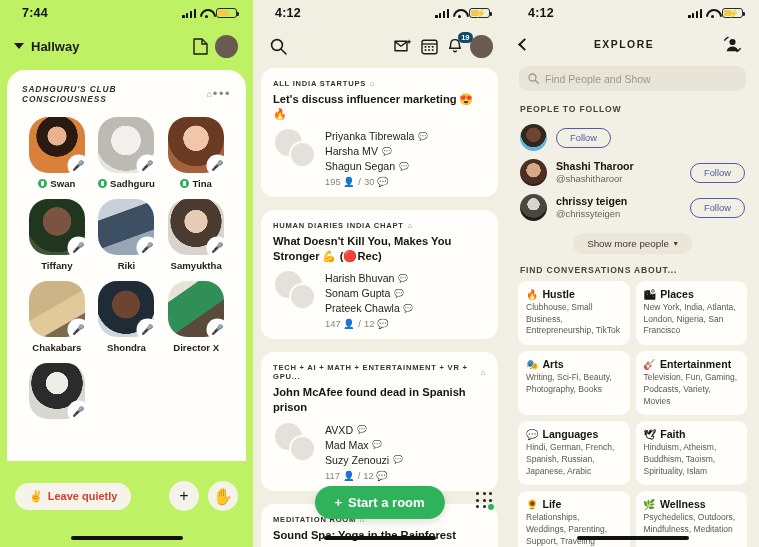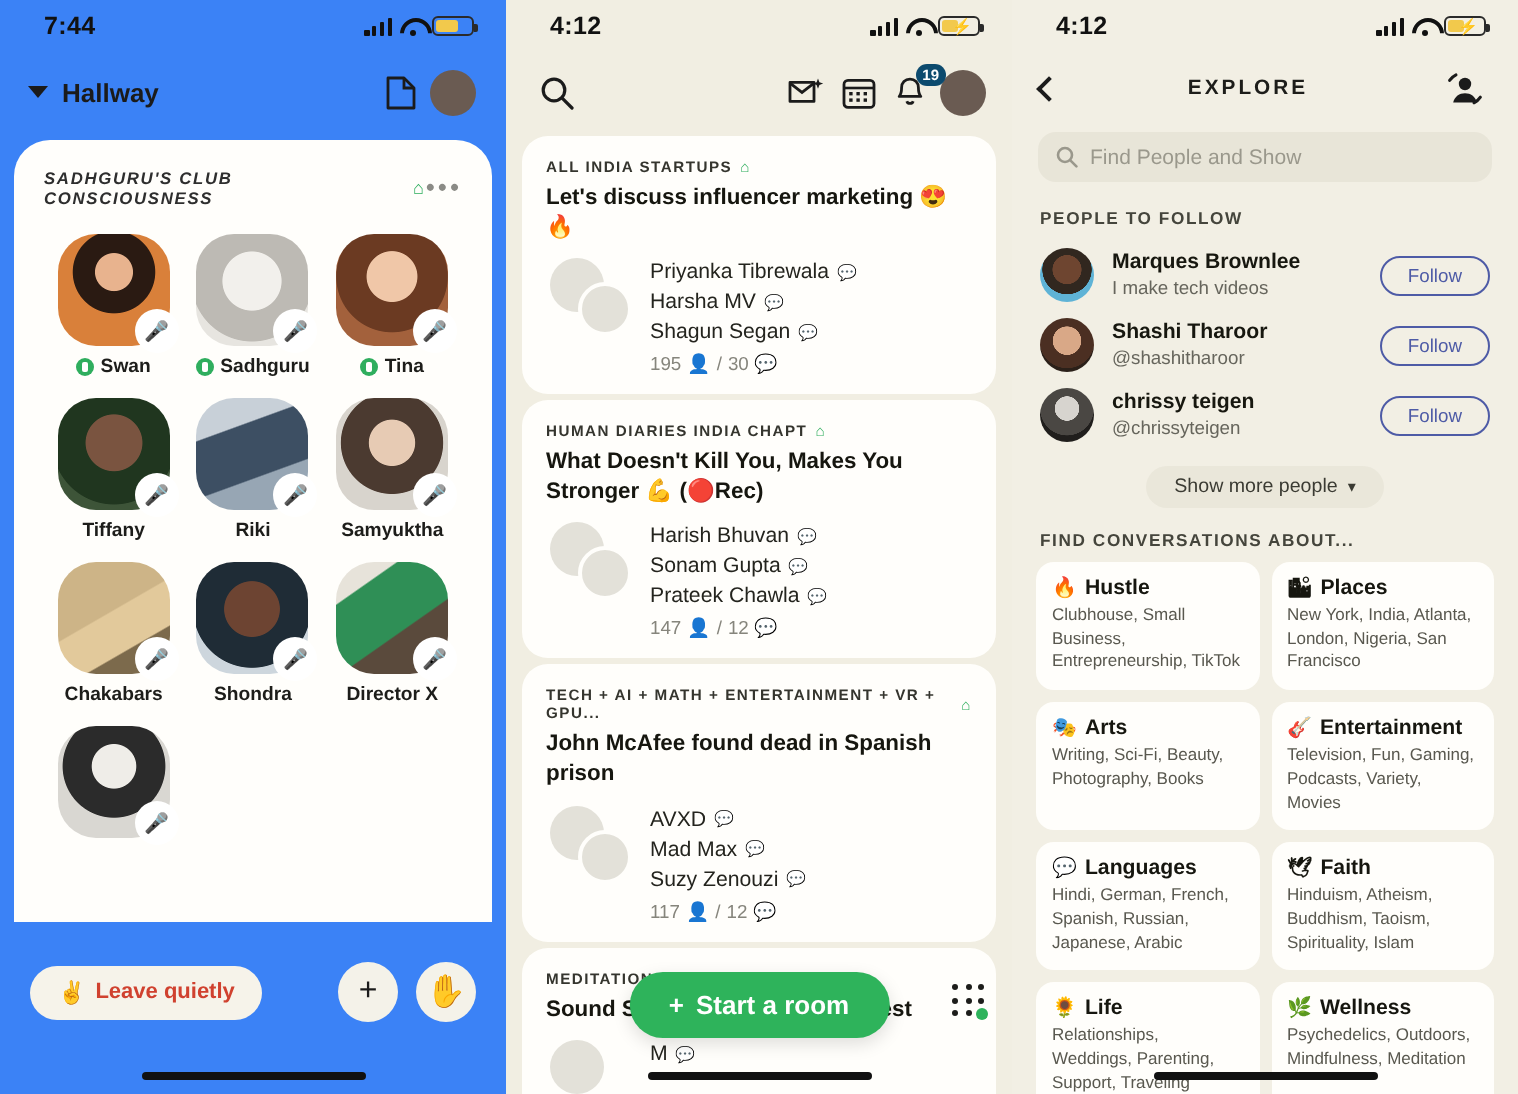--- a/index.html
+++ b/index.html
@@ -2,21 +2,21 @@
 <html><head>
 <meta charset="utf-8">
 <style>
   * { box-sizing: border-box; margin:0; padding:0; }
   html,body { width:759px; height:547px; overflow:hidden; }
   body {
     font-family: "Liberation Sans", sans-serif;
     background:#f1efe3;
     display:flex;
   }
-  .panel { width:253px; height:547px; position:relative; overflow:hidden; background:#3b82f6; }
+  .panel { width:253px; height:547px; position:relative; overflow:hidden; background:#bef264; }
   .panel.p2 { background:#f1eee2; }
   .panel.p3 { background:#f2efe4; }
 
   
   .statusbar {
     height:26px; display:flex; align-items:center;
     justify-content:space-between; padding:0 16px 0 22px;
   }
   .sb-time { font-size:12.5px; font-weight:bold; color:#111; letter-spacing:.2px; }
   .sb-right { display:flex; align-items:center; gap:4px; }
@@ -73,21 +73,21 @@
   .spk:after{content:"";position:absolute;left:3px;top:2px;width:3px;height:5px;border-radius:1px;background:#fff;}
 
   .bottom-bar { position:absolute; left:7px; right:7px; bottom:24px; height:54px;
      display:flex; align-items:center; justify-content:space-between; padding:0 8px; }
   .leave-pill { background:#f6f3ea;border-radius:18px;padding:7px 14px;font-size:11px;color:#d0412f;font-weight:bold;display:flex;align-items:center;gap:5px;cursor:pointer; }
   .circ-btn { width:30px;height:30px;border-radius:50%;background:#f4f2e9;display:flex;align-items:center;justify-content:center;font-size:16px;color:#1b1b1b;cursor:pointer; }
   .home-ind { position:absolute;bottom:7px;left:50%;transform:translateX(-50%);width:112px;height:4px;border-radius:3px;background:#111; }
 
   
   .feed { position:absolute; left:8px; right:8px; top:68px; bottom:0; }
-  .feed-card { background:#fffefb; border-radius:13px; padding:11px 12px 10px 12px; margin-bottom:3px; }
+  .feed-card { background:#fffefb; border-radius:13px; padding:11px 12px 10px 12px; margin-bottom:13px; }
   .fc-club { font-size:7.6px;font-weight:bold;letter-spacing:.75px;color:#35352e;text-transform:uppercase;display:flex;align-items:center;gap:4px; }
   .fc-title { font-size:11.2px;font-weight:bold;color:#16160f;margin-top:4px;line-height:1.3; }
   .fc-body { display:flex; margin-top:8px; }
   .fc-avs { width:52px; position:relative; height:42px; flex:none; }
   .fc-avs .a1,.fc-avs .a2 { position:absolute;width:27px;height:27px;border-radius:50%;background:#e3e1d9; }
   .fc-avs .a1{left:2px;top:0;}
   .fc-avs .a2{left:16px;top:12px;border:2px solid #fffefb;}
   .fc-names { flex:1; }
   .fc-name { font-size:10.6px;color:#24241e;line-height:1.42;display:flex;align-items:center;gap:4px; }
   .badge-ico { font-size:8px;color:#b8b6ac; }
@@ -519,24 +519,20 @@
         <circle cx="4.5" cy="4.5" r="3.5" fill="none" stroke="#9a988c" stroke-width="1.3"></circle>
         <path d="M7.3 7.3L10.2 10.2" stroke="#9a988c" stroke-width="1.3" stroke-linecap="round"></path>
       </svg>
     <span class="ph">Find People and Show</span>
   </div>
 
   <div class="sec-label">PEOPLE TO FOLLOW</div>
   <div id="people-list">
       <div class="follow-row">
         <div class="fr-av" style="background:radial-gradient(circle at 50% 40%, #6e4530 0 34%, #31271f 35% 58%, #5fb3d6 59% 100%)"></div>
-        <div class="fr-txt">
-          <div class="fr-name">Marques Brownlee</div>
-          <div class="fr-sub">I make tech videos</div>
-        </div>
         <div class="fbtn">Follow</div>
       </div>
       <div class="follow-row">
         <div class="fr-av" style="background:radial-gradient(circle at 50% 42%, #d9a887 0 34%, #4b2f22 35% 66%, #2b2019 67% 100%)"></div>
         <div class="fr-txt">
           <div class="fr-name">Shashi Tharoor</div>
           <div class="fr-sub">@shashitharoor</div>
         </div>
         <div class="fbtn">Follow</div>
       </div>

